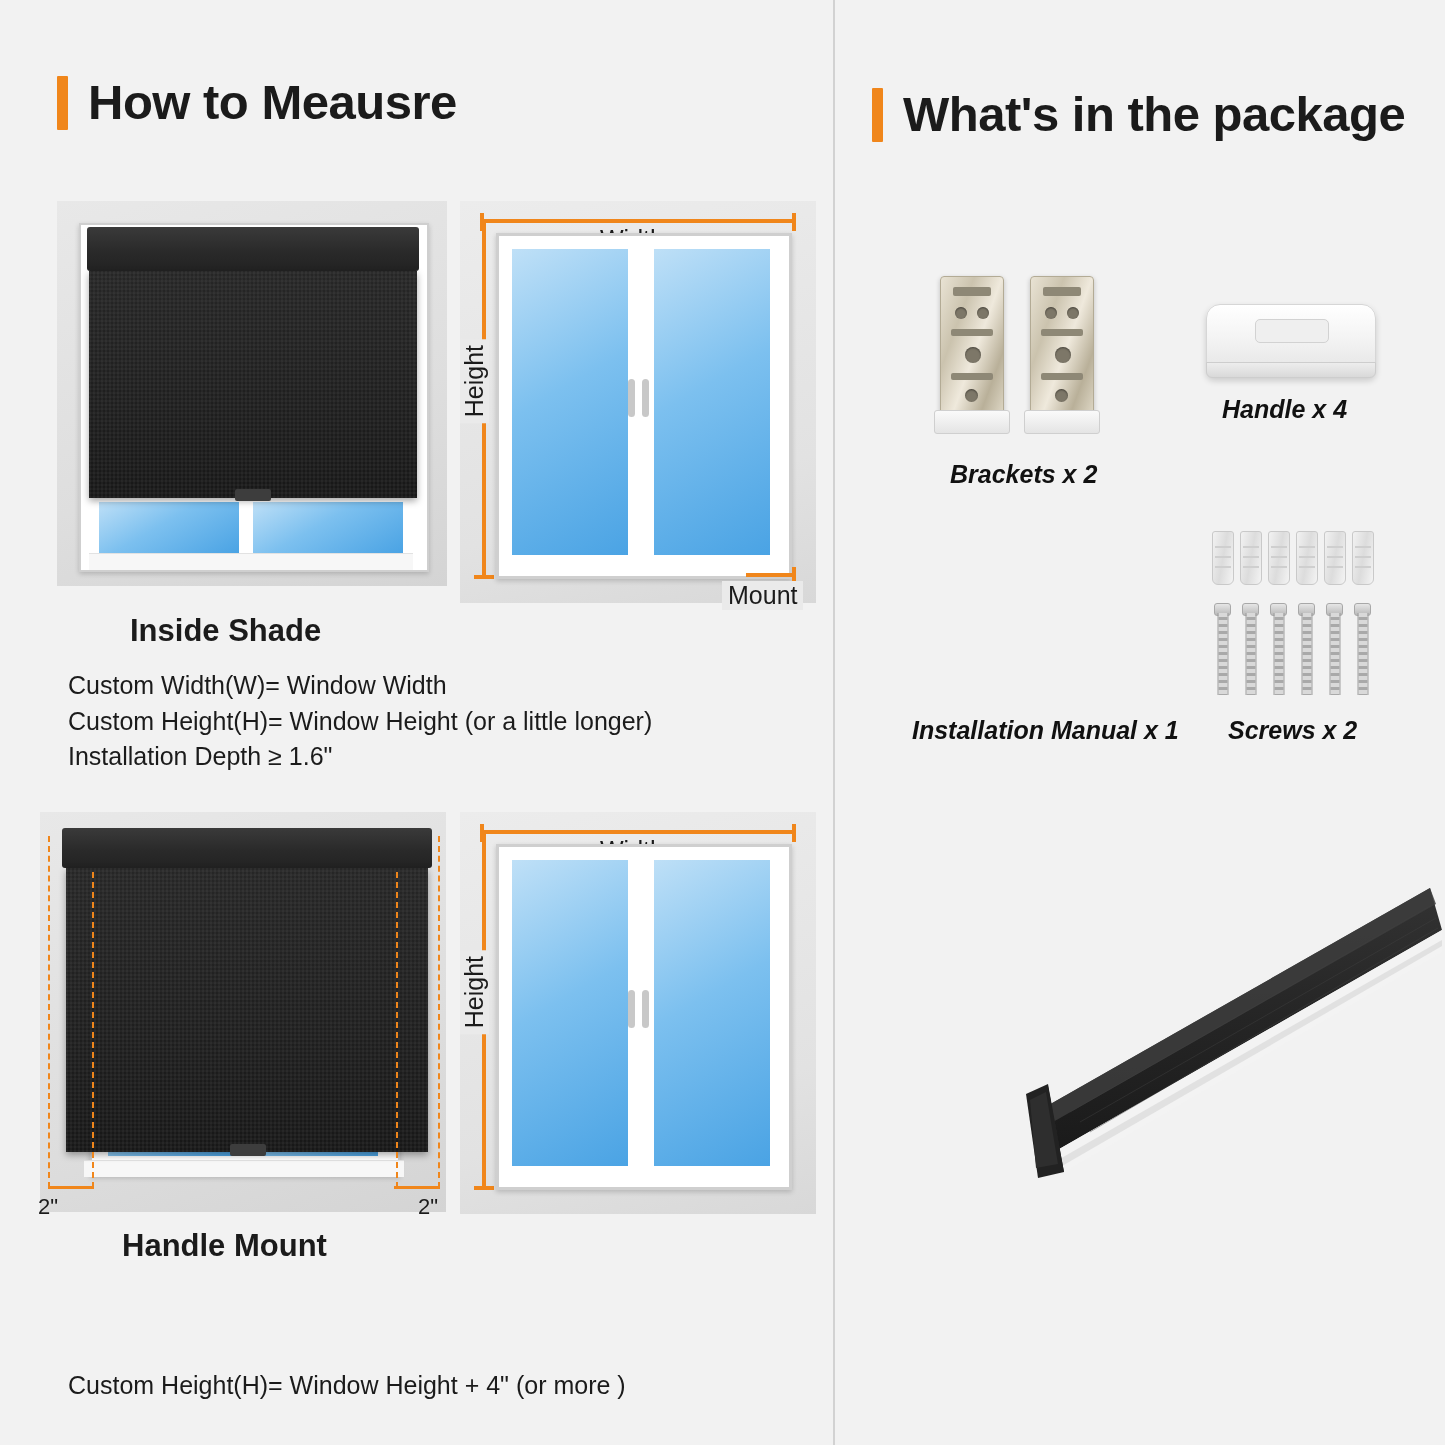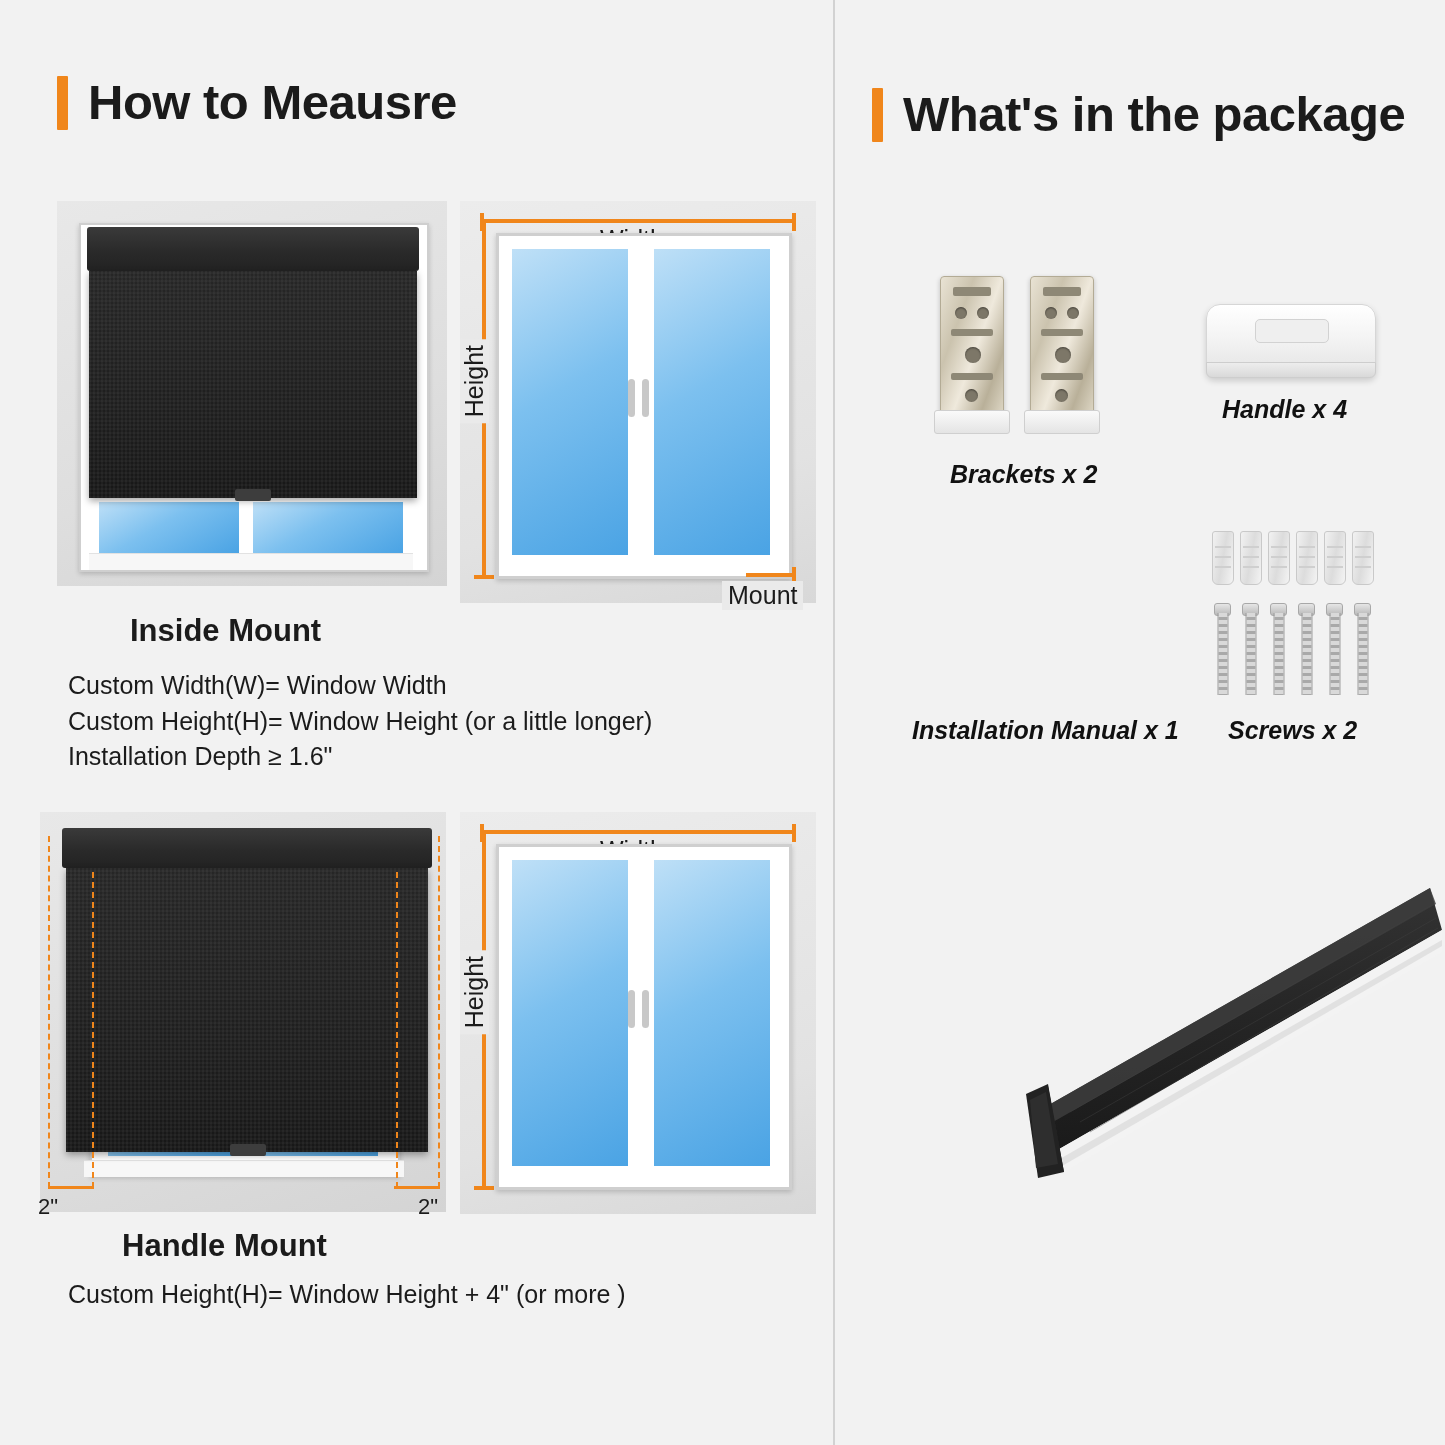--- a/index.html
+++ b/index.html
@@ -133,21 +133,21 @@
     <div class="glass" style="left:190px;top:48px;width:120px;height:306px;"></div>
     <div style="position:absolute;left:168px;top:40px;width:26px;height:324px;background:#fff;"></div>
     <div style="position:absolute;left:168px;top:178px;width:7px;height:38px;background:#c8c8c8;border-radius:4px;"></div>
     <div style="position:absolute;left:182px;top:178px;width:7px;height:38px;background:#c8c8c8;border-radius:4px;"></div>
 
     <div class="arrow-line" style="left:286px;top:372px;width:50px;height:4px;"></div>
     <div class="tick" style="left:332px;top:366px;width:4px;height:18px;"></div>
     <div class="meas-label" style="left:262px;top:380px;background:#eaeaea;padding:0 6px;">Mount</div>
   </div>
 
-  <div class="mount-title" style="left:130px;top:613px;">Inside Mount</div>
+  <div class="mount-title" style="left:130px;top:613px;">Inside Shade</div>
   <div class="mount-line" style="left:68px;top:707px;">Custom Height(H)= Window Height (or a little longer)</div>
   <div class="mount-line" style="left:68px;top:671px;">Custom Width(W)= Window Width</div>
   <div class="mount-line" style="left:68px;top:742px;">Installation Depth ≥ 1.6"</div>
 
   <div class="shade-wrap" style="left:40px;top:812px;width:406px;height:400px;">
     <div class="wall"></div>
 
     <div class="win-frame" style="left:50px;top:58px;width:306px;height:302px;"></div>
     <div class="glass" style="left:68px;top:300px;width:124px;height:44px;"></div>
     <div class="glass" style="left:210px;top:300px;width:128px;height:44px;"></div>
@@ -183,21 +183,21 @@
 
     <div class="win-frame" style="left:36px;top:32px;width:290px;height:340px;border-width:3px;"></div>
     <div class="glass" style="left:52px;top:48px;width:120px;height:306px;"></div>
     <div class="glass" style="left:190px;top:48px;width:120px;height:306px;"></div>
     <div style="position:absolute;left:168px;top:40px;width:26px;height:324px;background:#fff;"></div>
     <div style="position:absolute;left:168px;top:178px;width:7px;height:38px;background:#c8c8c8;border-radius:4px;"></div>
     <div style="position:absolute;left:182px;top:178px;width:7px;height:38px;background:#c8c8c8;border-radius:4px;"></div>
   </div>
 
   <div class="mount-title" style="left:122px;top:1228px;">Handle Mount</div>
-  <div class="mount-line" style="left:68px;top:1280px;">Custom Height(H)= Window Height + 4" (or more )</div>
+  <div class="mount-line" style="left:68px;top:1371px;">Custom Height(H)= Window Height + 4" (or more )</div>
 
   <div class="part" style="left:930px;top:262px;width:180px;height:185px;">
 
     <div class="bracket" style="left:10px;top:14px;width:62px;height:136px;">
       <div class="slot" style="left:12px;top:10px;width:38px;height:9px;"></div>
       <div class="hole" style="left:14px;top:30px;width:12px;height:12px;"></div>
       <div class="hole" style="left:36px;top:30px;width:12px;height:12px;"></div>
       <div class="slot" style="left:10px;top:52px;width:42px;height:7px;"></div>
       <div class="hole" style="left:24px;top:70px;width:16px;height:16px;"></div>
       <div class="slot" style="left:10px;top:96px;width:42px;height:7px;"></div>

